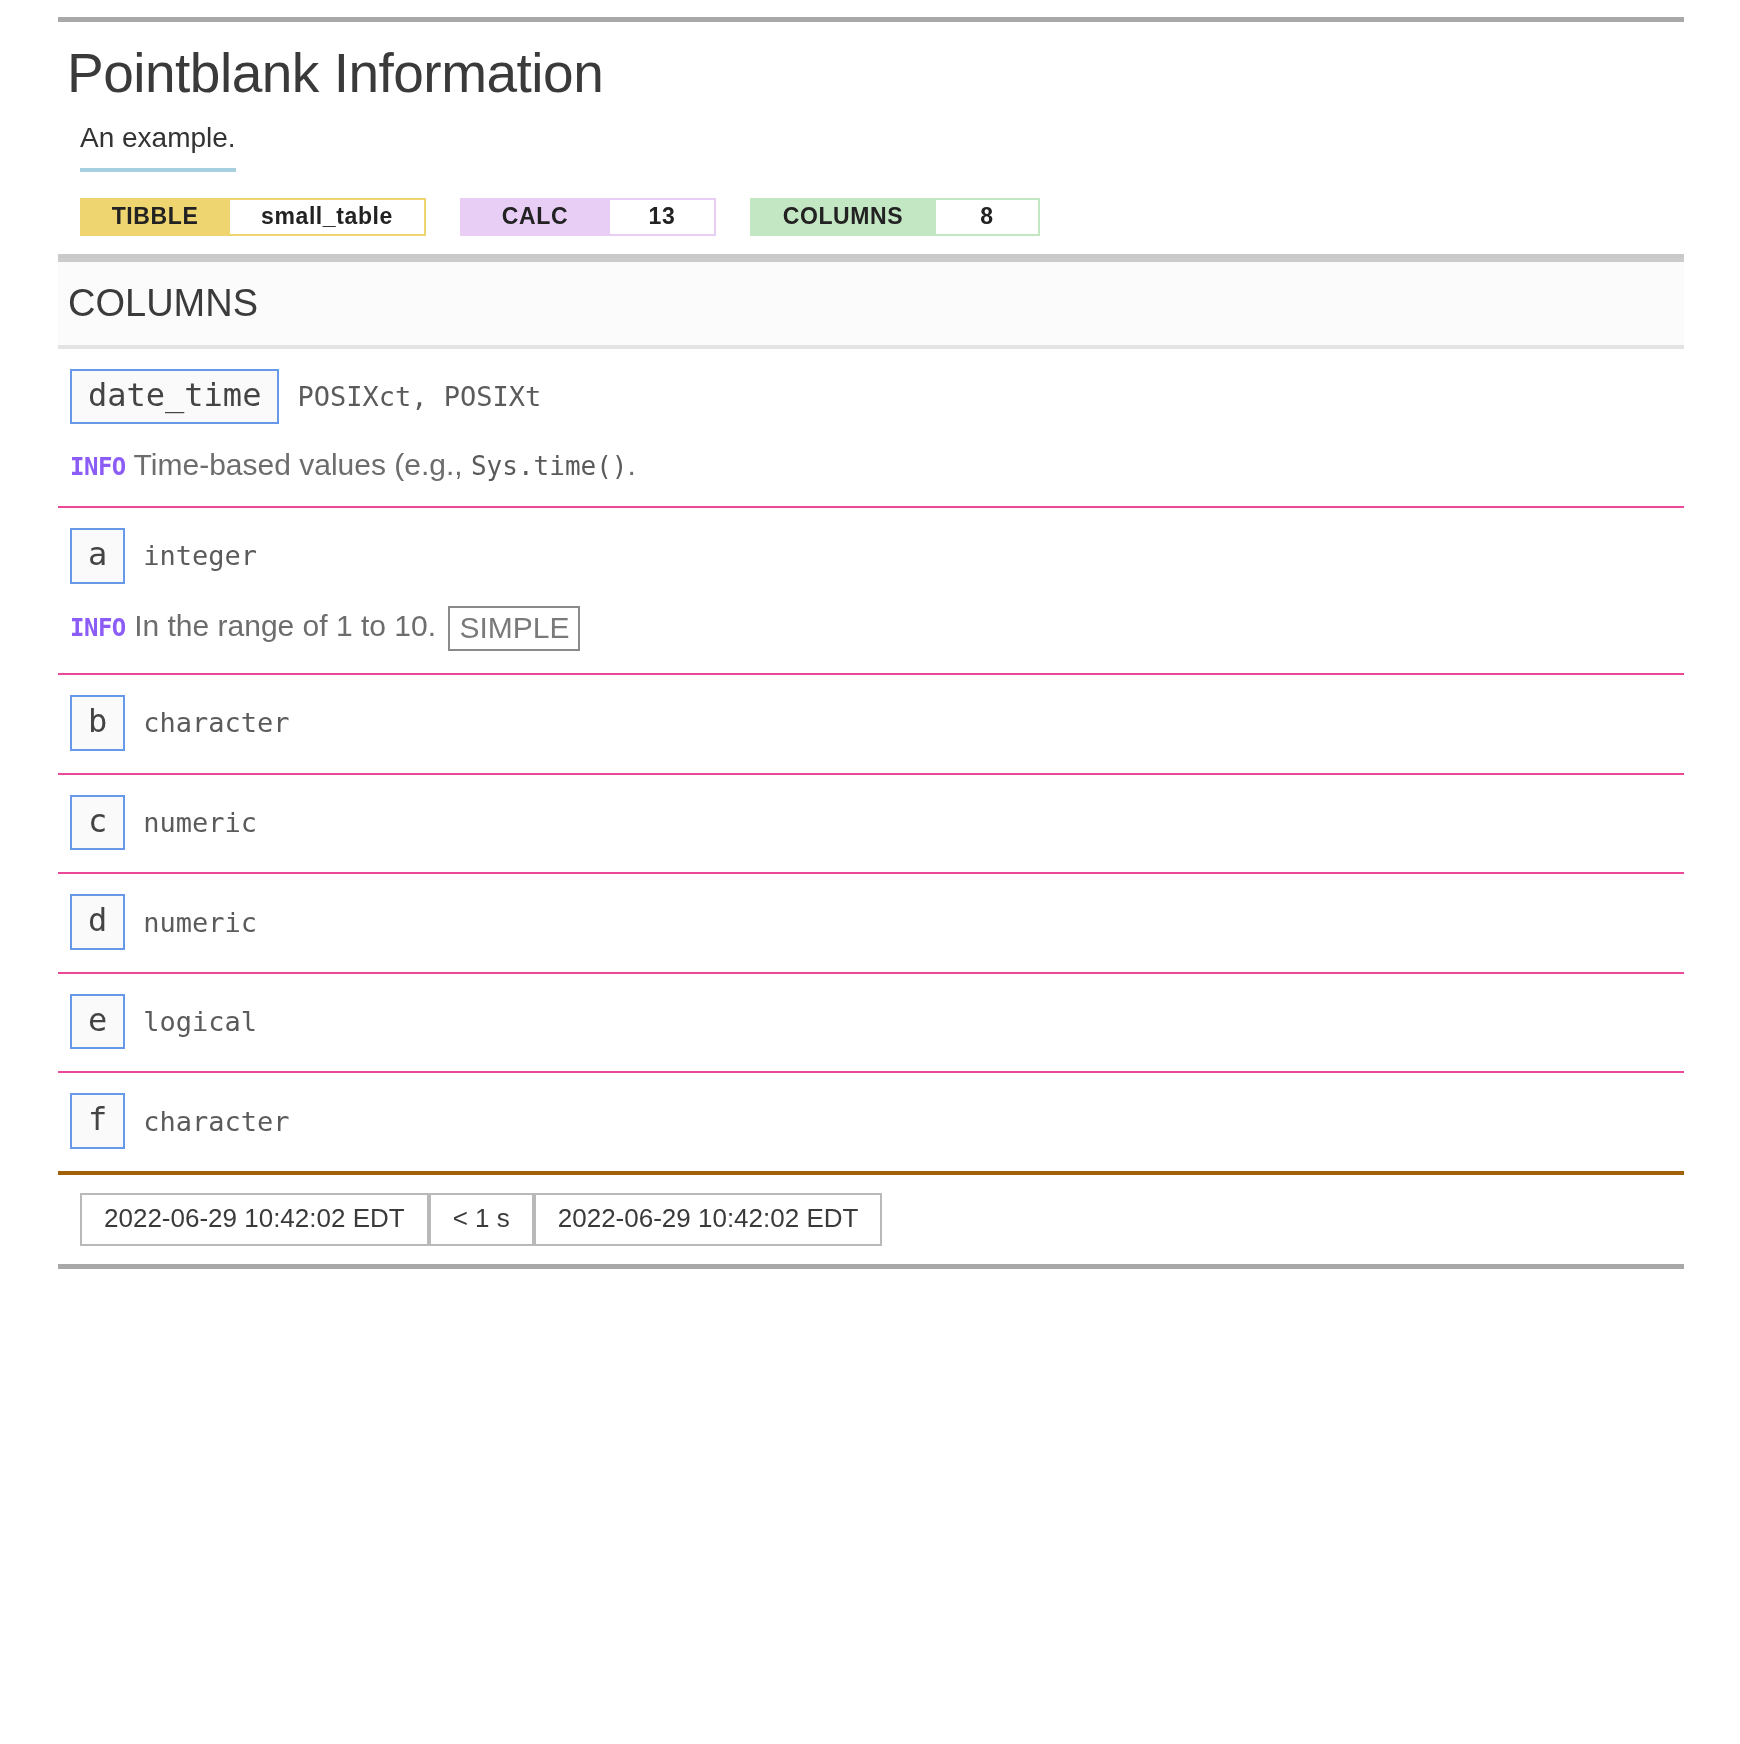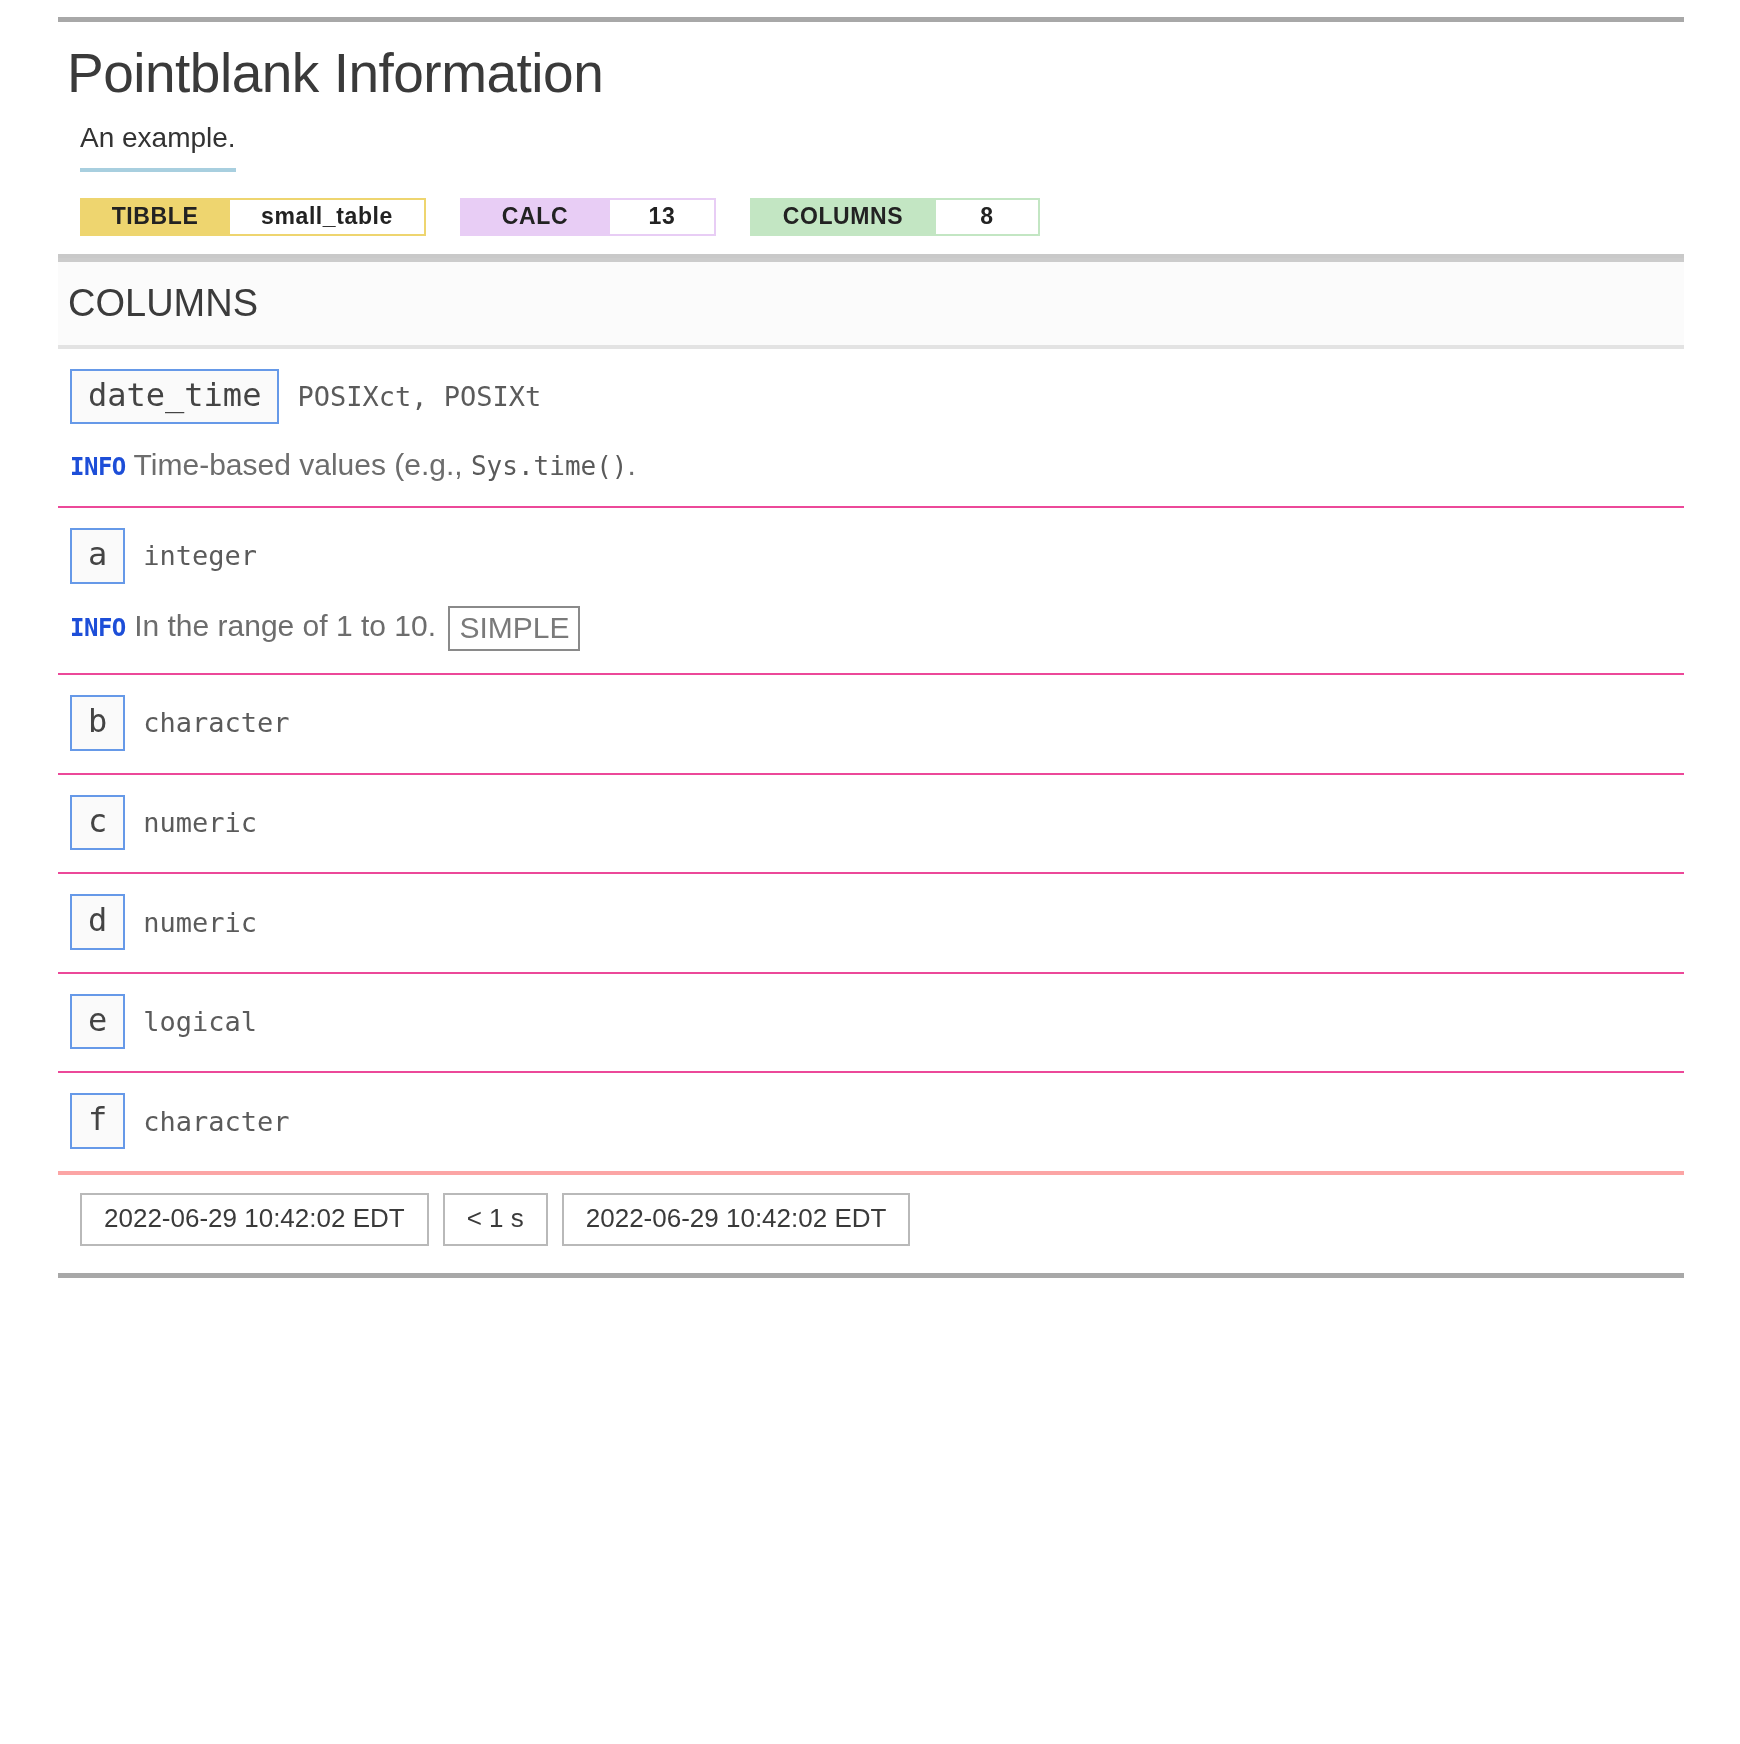--- a/index.html
+++ b/index.html
@@ -139,21 +139,21 @@
     margin-top: 22px;
     font-size: 30px;
     color: #6d6d6d;
     line-height: 1.25;
     display: block;
   }
   .pb-info-label {
     font-family: "DejaVu Sans Mono", "Liberation Mono", monospace;
     font-size: 24px;
     font-weight: 700;
-    color: #1d4ed8;
+    color: #8b5cf6;
     letter-spacing: -0.5px;
   }
   .pb-info-text { color: #6d6d6d; }
   .pb-mono {
     font-family: "DejaVu Sans Mono", "Liberation Mono", monospace;
     font-size: 26px;
     color: #5a5a5a;
   }
   .pb-tag {
     display: inline-block;
@@ -162,24 +162,23 @@
     font-size: 30px;
     line-height: 1.05;
     padding: 4px 9px 6px 9px;
     margin-left: 4px;
     vertical-align: -2px;
     white-space: nowrap;
   }
 
   
   .pb-footer {
-    border-top: 4px solid #fca5a5;
-    padding: 18px 0 27px 22px;
-    display: flex;
-    gap: 14px;
+    border-top: 4px solid #a16207;
+    padding: 18px 0 18px 22px;
+    display: flex;
     align-items: center;
   }
   .pb-foot-box {
     border: 2px solid #B9B9B9;
     background: #ffffff;
     color: #3a3a3a;
     font-size: 26px;
     padding: 9px 22px 11px 22px;
     line-height: 1.1;
     white-space: nowrap;

